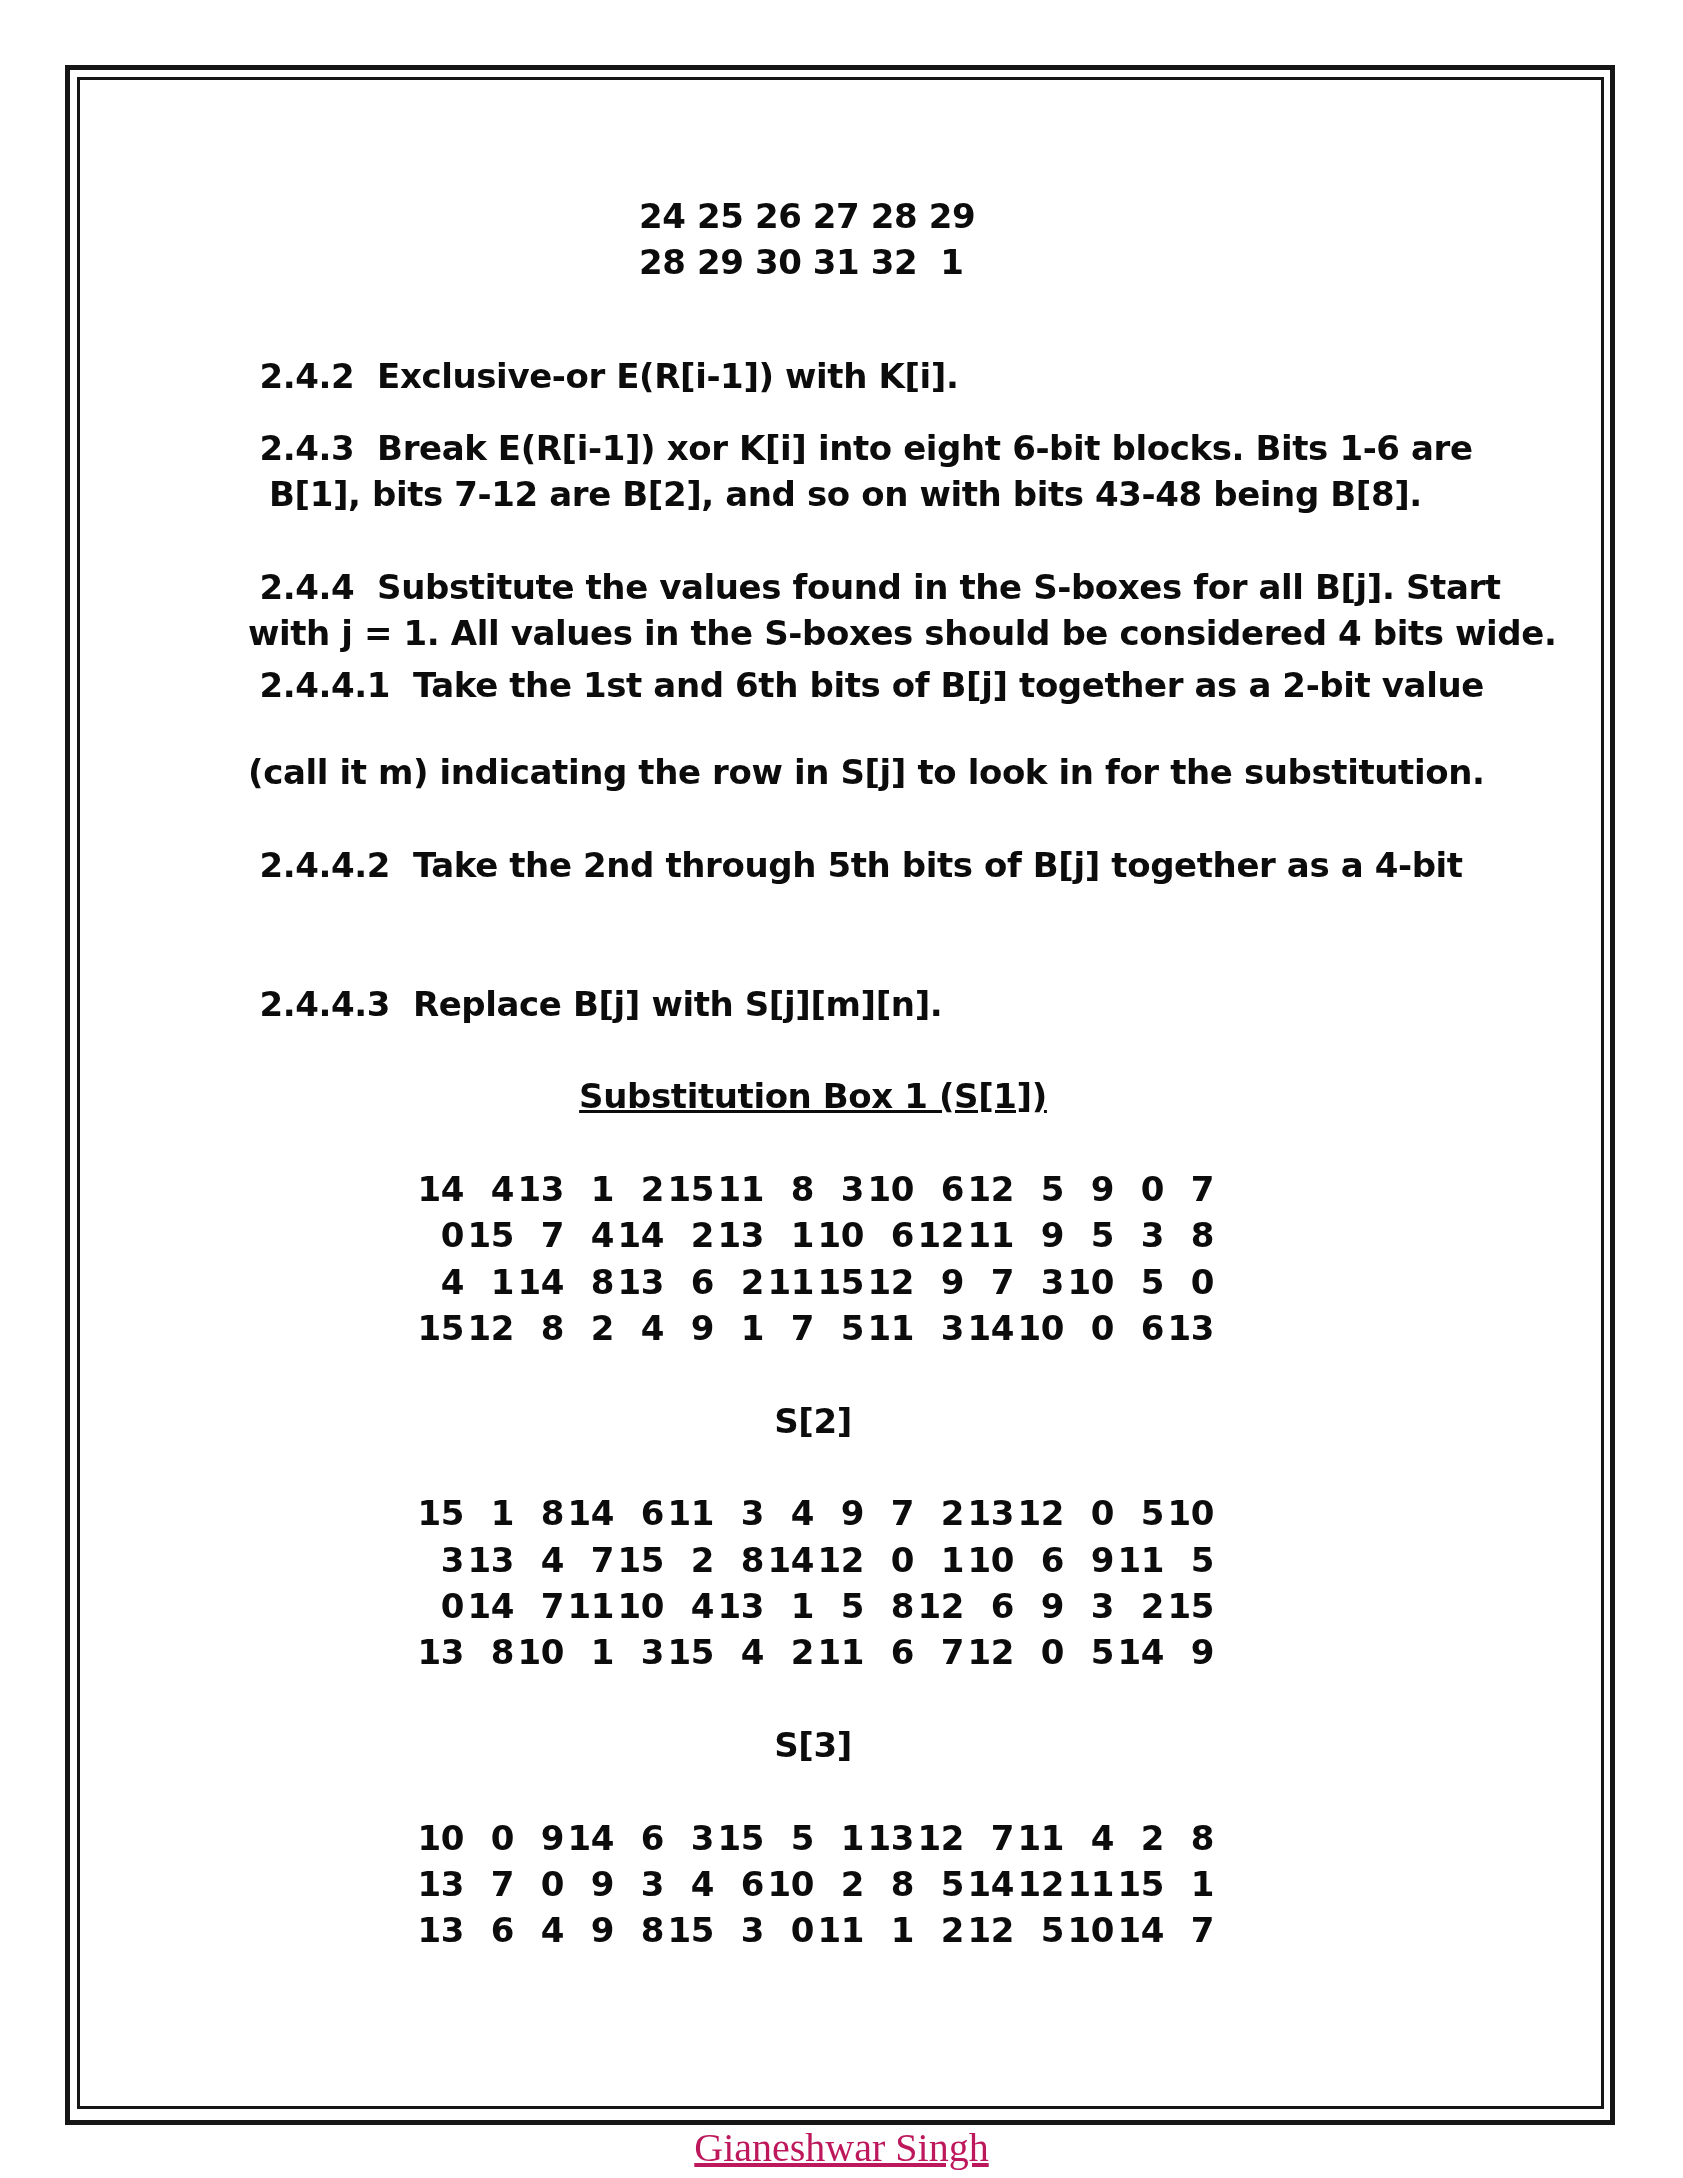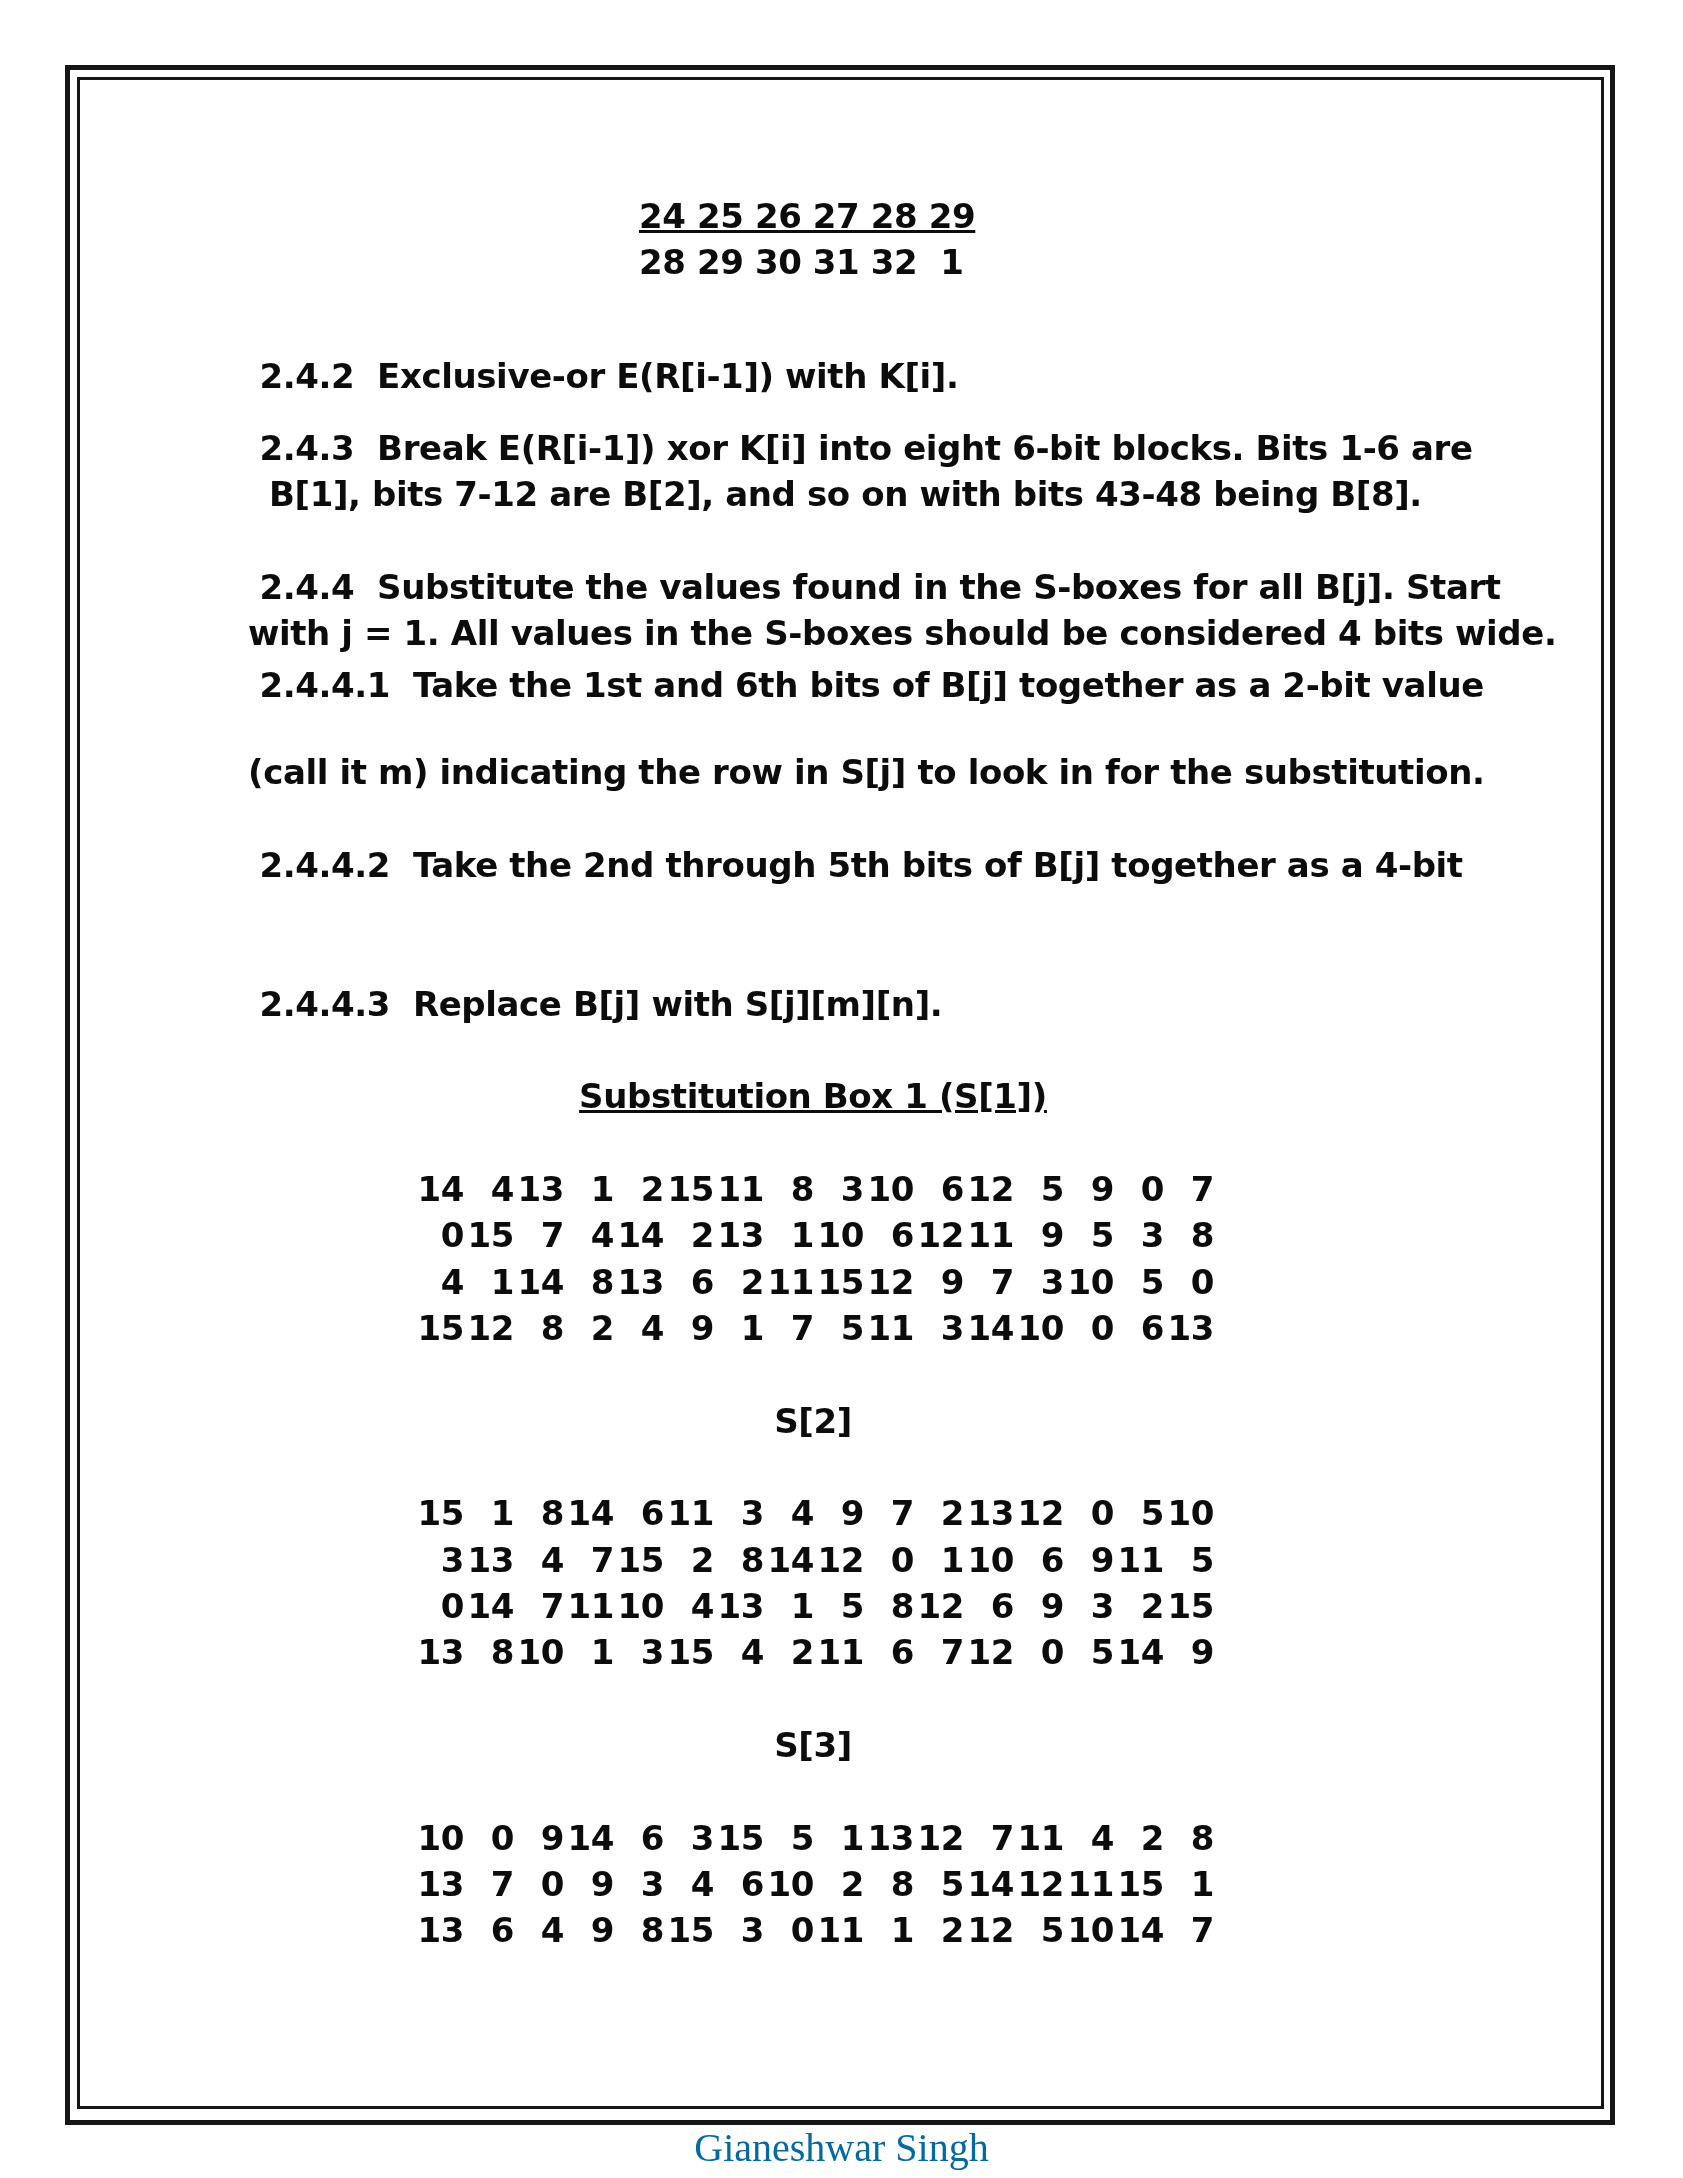--- a/index.html
+++ b/index.html
@@ -25,31 +25,31 @@
   .sbox-row{left:414px;}
   .sbox-cell{
     display:inline-block;width:50px;text-align:right;
     font-family:"DejaVu Sans",sans-serif;font-weight:700;
     font-size:34px;letter-spacing:-0.4px;color:#0c0c0c;
   }
   #footer{
     position:absolute;left:0;top:2124px;width:1683px;height:50px;
     text-align:center;
     font-family:"Liberation Serif","DejaVu Serif",serif;
-    font-size:40px;line-height:48px;color:#0369a1;
+    font-size:40px;line-height:48px;color:#be185d;text-decoration:underline;
   }
 </style>
 </head>
 <body>
 
 <div class="frame" id="frame-outer"></div>
 <div class="frame" id="frame-inner"></div>
 
 <div id="text-layer">
-    <div class="pre-line num-line" style="top: 195px; text-decoration: underline;">24 25 26 27 28 29</div>
+    <div class="pre-line num-line" style="top: 195px;">24 25 26 27 28 29</div>
     <div class="pre-line num-line" style="top: 241px;">28 29 30 31 32  1</div>
     <div class="pre-line body-line" style="top: 326px; margin-top: 29px;"> 2.4.2  Exclusive-or E(R[i-1]) with K[i].</div>
     <div class="pre-line body-line" style="top: 427px;"> 2.4.3  Break E(R[i-1]) xor K[i] into eight 6-bit blocks. Bits 1-6 are</div>
     <div class="pre-line body-line" style="top: 473px; margin-left: 21px;">B[1], bits 7-12 are B[2], and so on with bits 43-48 being B[8].</div>
     <div class="pre-line body-line" style="top: 566px;"> 2.4.4  Substitute the values found in the S-boxes for all B[j]. Start</div>
     <div class="pre-line body-line" style="top: 612px;">with j = 1. All values in the S-boxes should be considered 4 bits wide.</div>
     <div class="pre-line body-line" style="top: 664px;"> 2.4.4.1  Take the 1st and 6th bits of B[j] together as a 2-bit value</div>
     <div class="pre-line body-line" style="top: 751px; text-align: right;">(call it m) indicating the row in S[j] to look in for the substitution.</div>
     <div class="pre-line body-line" style="top: 844px;"> 2.4.4.2  Take the 2nd through 5th bits of B[j] together as a 4-bit</div>
     <div class="pre-line body-line" style="top: 983px;"> 2.4.4.3  Replace B[j] with S[j][m][n].</div>

